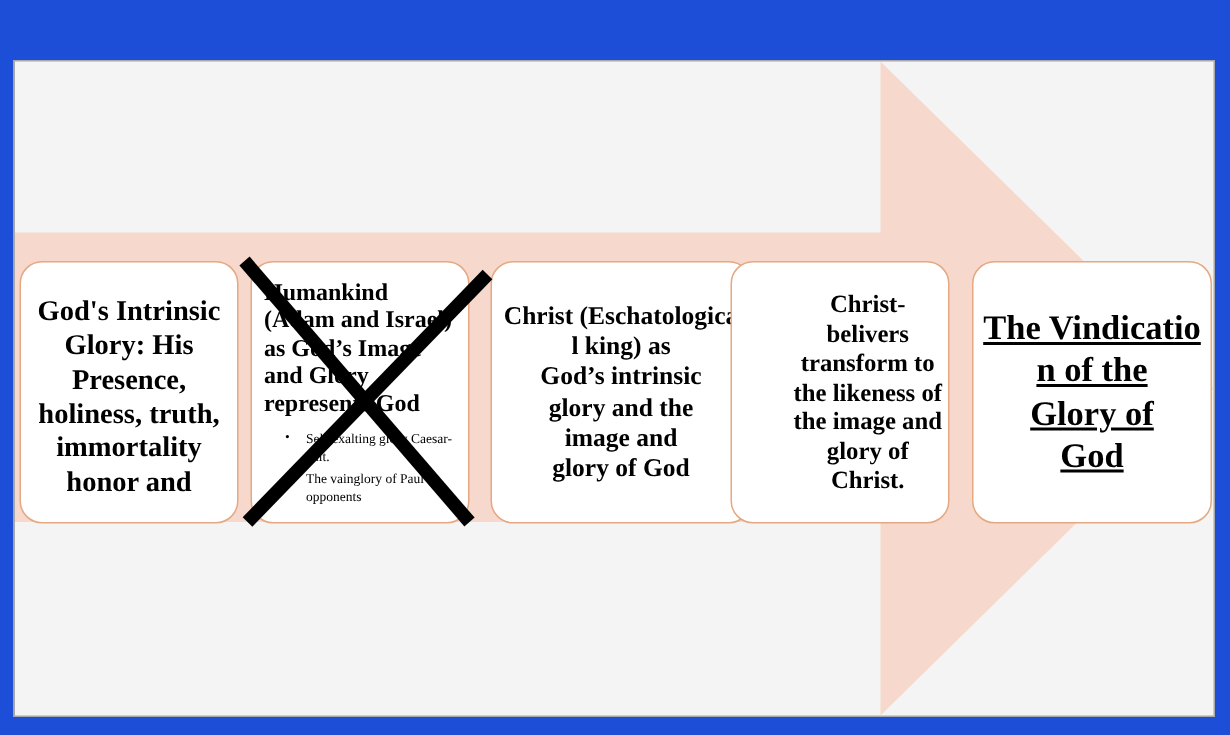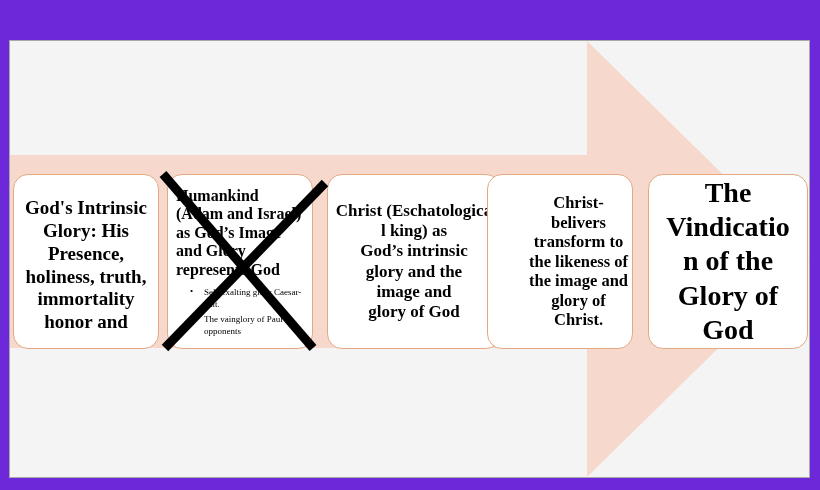--- a/index.html
+++ b/index.html
@@ -4,21 +4,21 @@
 <style>
   html, body {
     margin: 0;
     padding: 0;
     background: #ffffff;
   }
   #canvas {
     position: relative;
     width: 820px;
     height: 490px;
-    background: #6d28d9;
+    background: #1d4ed8;
     overflow: hidden;
     font-family: "Liberation Serif", serif;
   }
   
   #frame {
     position: absolute;
     left: 9px;
     top: 40px;
     width: 801px;
     height: 438px;
@@ -62,21 +62,21 @@
     line-height: 1.18;
     width: 100%;
     padding: 0 4px;
     box-sizing: border-box;
     white-space: pre-line;
   }
   #box1 .box-text { font-size: 19px; line-height: 1.2; margin-top: 8px; }
   #box2 .box-text { font-size: 16px; text-align: left; padding: 0 8px; line-height: 1.15; }
   #box3 .box-text { font-size: 17px; }
   #box4 .box-text { font-size: 16.5px; }
-  #box5 .box-text { font-size: 28px; line-height: 1.22; }
+  #box5 .box-text { font-size: 23px; line-height: 1.22; text-decoration: underline; }
 
   #box2 { justify-content: flex-start; padding-top: 12px; }
 
   .bullets {
     margin: 8px 0 0 0;
     padding: 0 6px 0 22px;
     list-style: none;
     font-size: 9px;
     font-weight: normal;
     line-height: 1.3;

